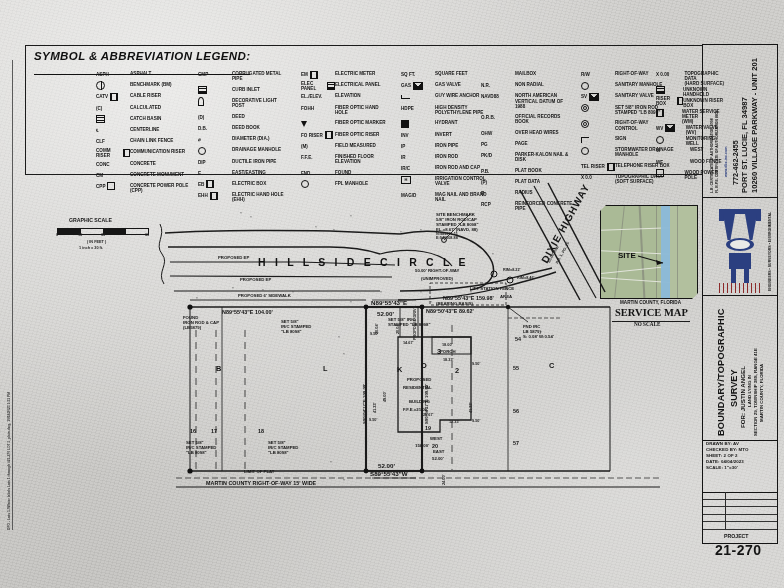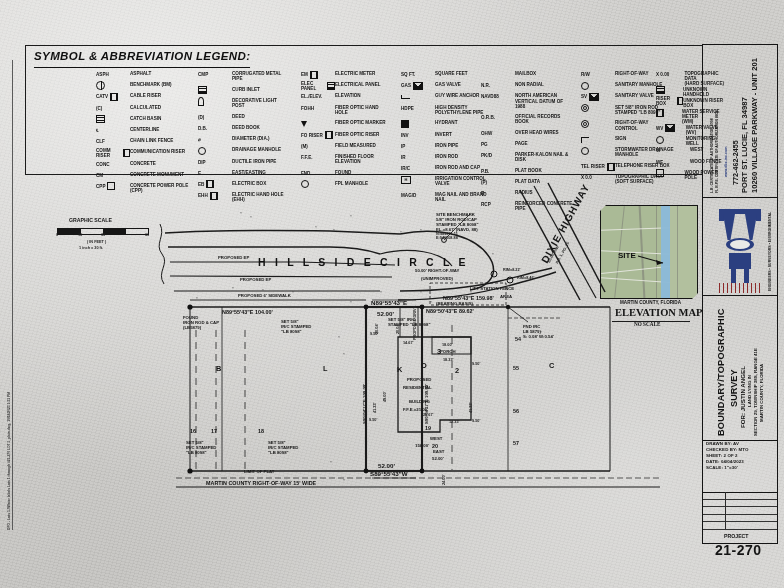--- a/index.html
+++ b/index.html
@@ -30,21 +30,21 @@
   
   #legend{
     position:absolute;left:25px;top:45px;width:676px;height:128px;
     border:1.4px solid #1b1b1b;
     background:rgba(255,255,255,0.06);
   }
   #legend-title{
     position:absolute;left:8px;top:4px;
     font-size:11.5px;font-weight:bold;font-style:italic;
     letter-spacing:.4px;color:#101010;
-    border-bottom:1.6px solid #111;padding-bottom:5px;
+    border-bottom:1.6px solid #111;padding-bottom:12px;
   }
   .legcol{position:absolute;top:24px;}
   .legrow{position:relative;height:11.2px;display:flex;align-items:flex-start;}
   .legabbr{width:34px;font-size:4.6px;font-weight:bold;color:#141414;display:flex;align-items:center;height:9px;justify-content:flex-start;}
   .legdesc{font-size:4.6px;font-weight:bold;color:#141414;white-space:pre-line;line-height:1.12;padding-top:1px;}
   .sym{display:inline-block;vertical-align:middle;}
   
   .s-box{width:7px;height:6px;border:.7px solid #111;background:repeating-linear-gradient(0deg,#111 0 .5px,transparent .5px 1.4px);}
   .s-sq{width:6px;height:6px;border:.7px solid #111;}
   .s-circ{width:6px;height:6px;border:.7px solid #111;border-radius:50%;}
@@ -658,21 +658,21 @@
     <div style="position:absolute;left:60px;top:0;width:9px;height:92px;background:rgba(140,185,214,.95);"></div>
     <div style="position:absolute;left:69px;top:0;width:27px;height:92px;background:rgba(178,192,158,1);"></div>
     <div class="roadgrey" style="left:76px;top:0;width:1.2px;height:92px;"></div>
     <div class="txt" style="left:17px;top:46px;font-size:8px;font-weight:bold;color:#111;">SITE</div>
     <svg width="96" height="92" style="position:absolute;left:0;top:0;">
       <line x1="37" y1="50" x2="62" y2="57" stroke="#111" stroke-width="1.1"></line>
       <polygon points="62,57 55,54 56,59" fill="#111"></polygon>
     </svg>
   </div>
   <div class="txt" style="left:620px;top:301px;font-size:4.6px;font-weight:bold;">MARTIN COUNTY, FLORIDA</div>
-  <div class="txt" style="left:615px;top:308px;font-size:10.5px;font-weight:bold;font-family:'Liberation Serif',serif;">ELEVATION MAP</div>
+  <div class="txt" style="left:615px;top:308px;font-size:10.5px;font-weight:bold;font-family:'Liberation Serif',serif;">SERVICE MAP</div>
   <div class="ln" style="left:612px;top:321px;width:78px;height:1px;"></div>
   <div class="txt" style="left:634px;top:322px;font-size:5.2px;font-weight:bold;font-family:'Liberation Serif',serif;">NO SCALE</div>
 
   <div id="gscale">
     <div class="txt" style="left:12px;top:-10px;font-size:5.2px;font-weight:bold;">GRAPHIC SCALE</div>
     <div class="gbar">
       <div class="gfill"></div>
         <div class="gempty"></div>
         <div class="gfill"></div>
         <div class="gempty"></div>

